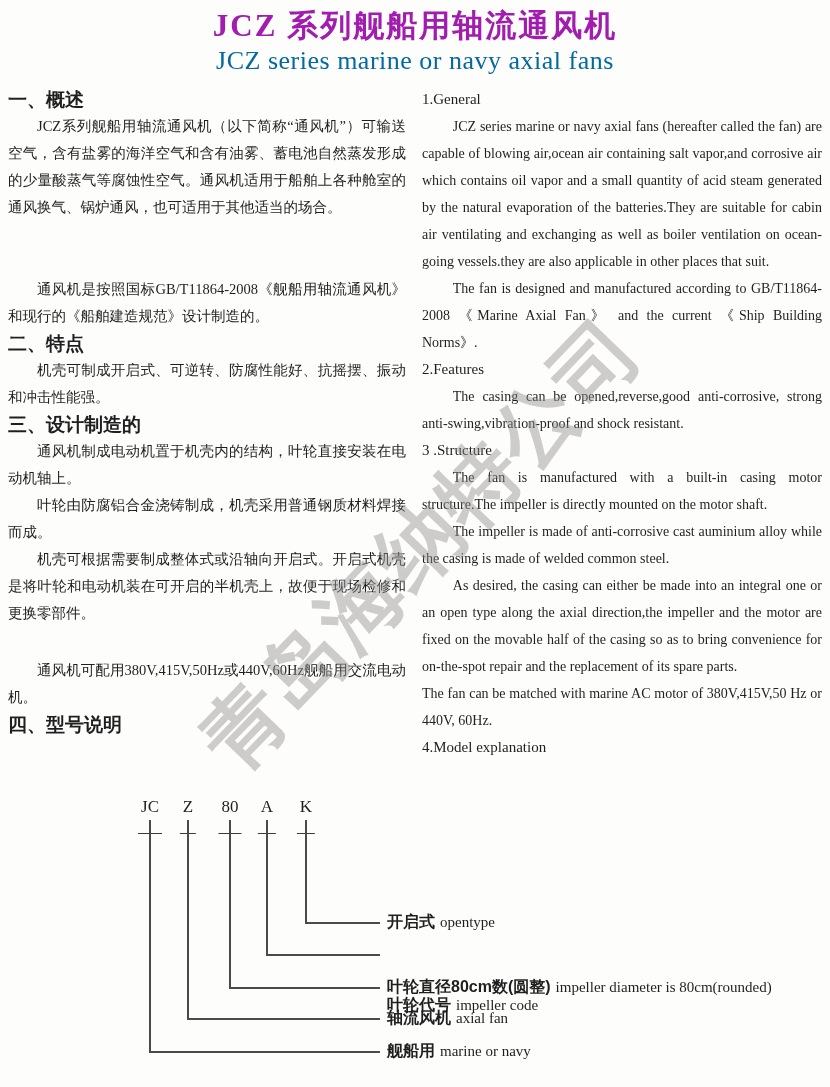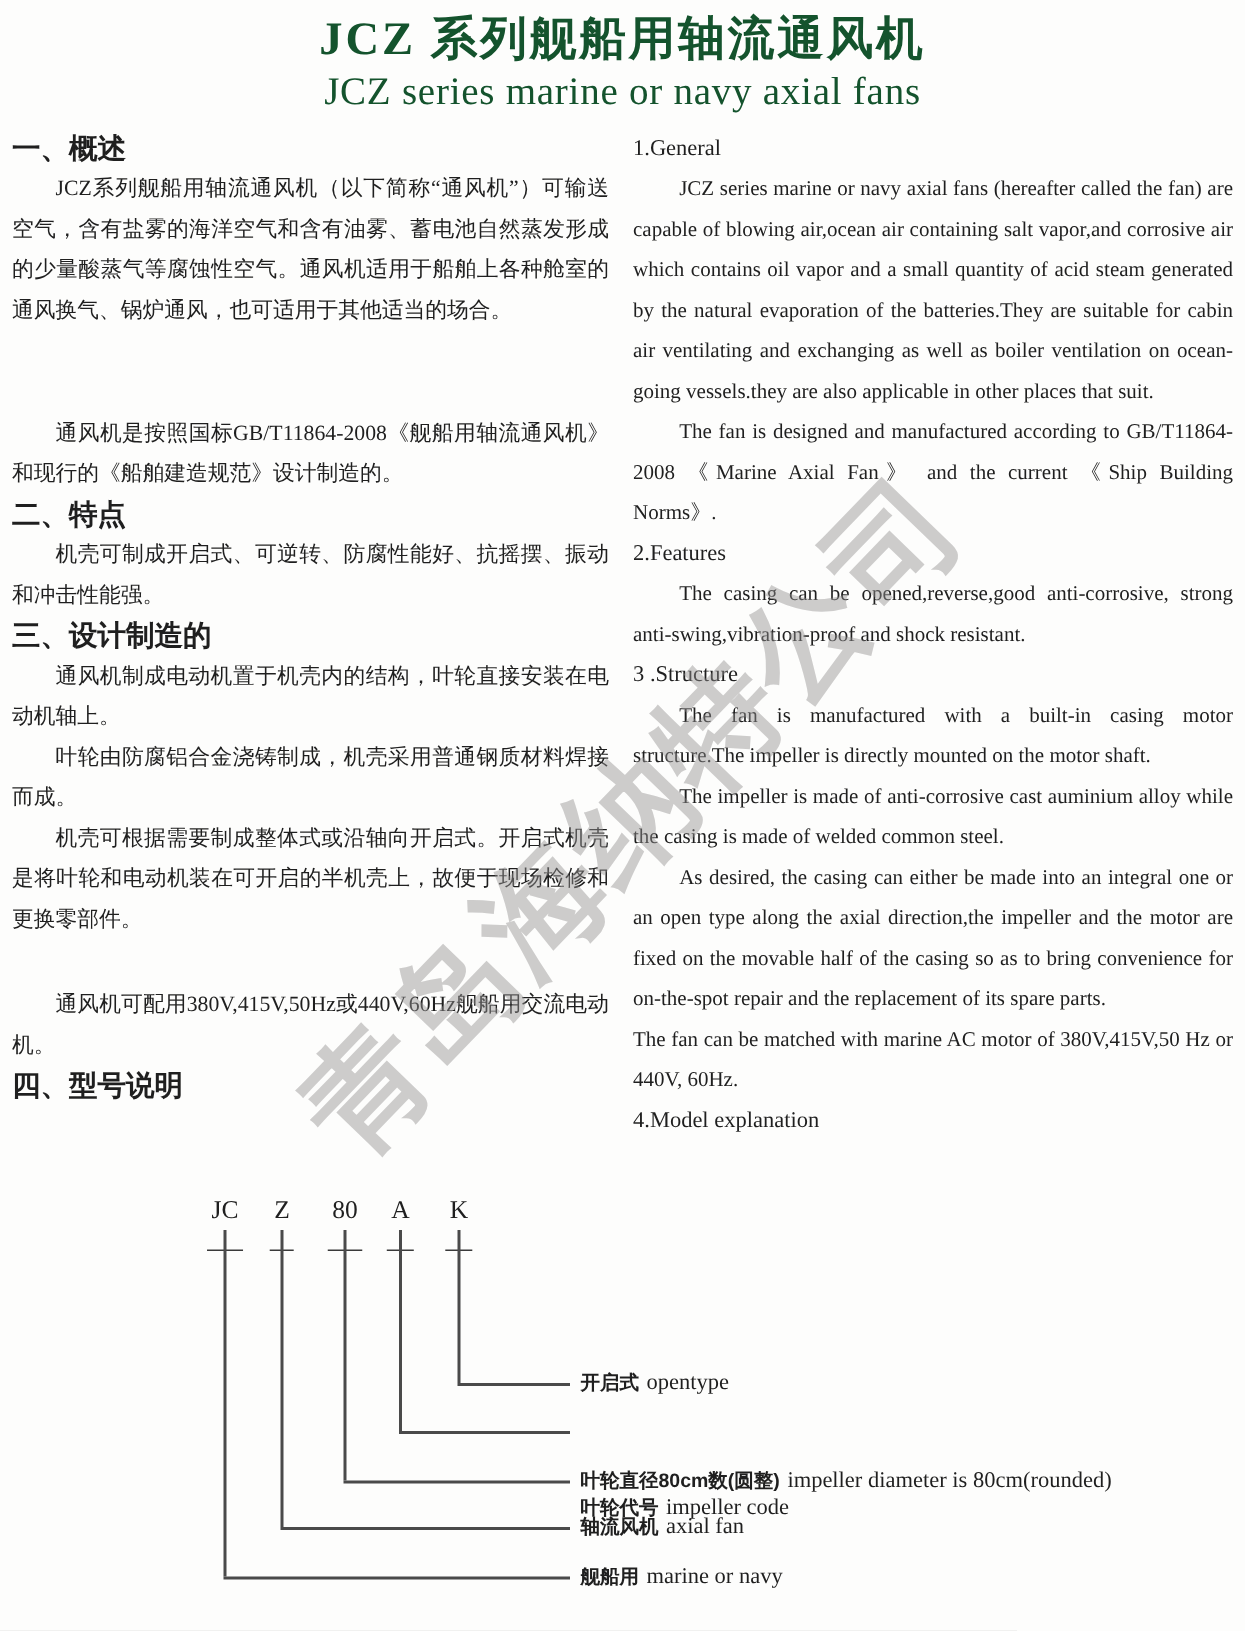--- a/index.html
+++ b/index.html
@@ -9,25 +9,25 @@
     margin:0 auto;
     background:#fdfdfc;
     overflow:hidden;
     font-family:"Liberation Serif","DejaVu Serif",serif;
     color:#1f1f1f;
   }
   
   .hdr{position:absolute;top:6px;left:0;width:830px;text-align:center;z-index:1;}
   .hdr .t-zh{
     font-size:31px;font-weight:600;letter-spacing:2px;
-    color:#14532d;line-height:40px;margin:0;
+    color:#a21caf;line-height:40px;margin:0;
   }
   .hdr .t-en{
     font-size:26px;font-weight:500;letter-spacing:0.5px;
-    color:#14532d;line-height:30px;margin:0;
+    color:#0369a1;line-height:30px;margin:0;
   }
   
   .columns{
     position:absolute;top:86px;left:8px;width:814px;
     display:flex;gap:16px;z-index:1;
   }
   .col{line-height:27px;}
   .col-zh{width:398px;font-size:14.5px;}
   .col-en{width:400px;font-size:14px;}
   .col p{margin:0;text-align:justify;}
@@ -70,21 +70,21 @@
   .hline{position:absolute;height:1.5px;background:#4a4a4a;}
   .hl0{left:149px;top:1051px;width:231px;}
   .hl1{left:187px;top:1018px;width:193px;}
   .hl2{left:229px;top:987px;width:151px;}
   .hl3{left:266px;top:954px;width:114px;}
   .hl4{left:305px;top:922px;width:75px;}
   .legend{
     position:absolute;left:387px;font-size:15px;line-height:22px;white-space:nowrap;
   }
   .lg0{top:911px;} .lg1{top:994px;} .lg2{top:976px;} .lg3{top:1007px;} .lg4{top:1040px;}
-  .legend .zh{font-weight:700;font-family:"Liberation Sans","DejaVu Sans",sans-serif;font-size:13px;text-align:center;}
+  .legend .zh{font-weight:700;font-family:"Liberation Sans","DejaVu Sans",sans-serif;font-size:16px;text-align:center;}
   .legend .en{margin-left:5px;}
 </style>
 </head>
 <body>
 
 <div class="page">
 
   <div class="watermark">青岛海纳特公司</div>
 
   <div class="hdr">

